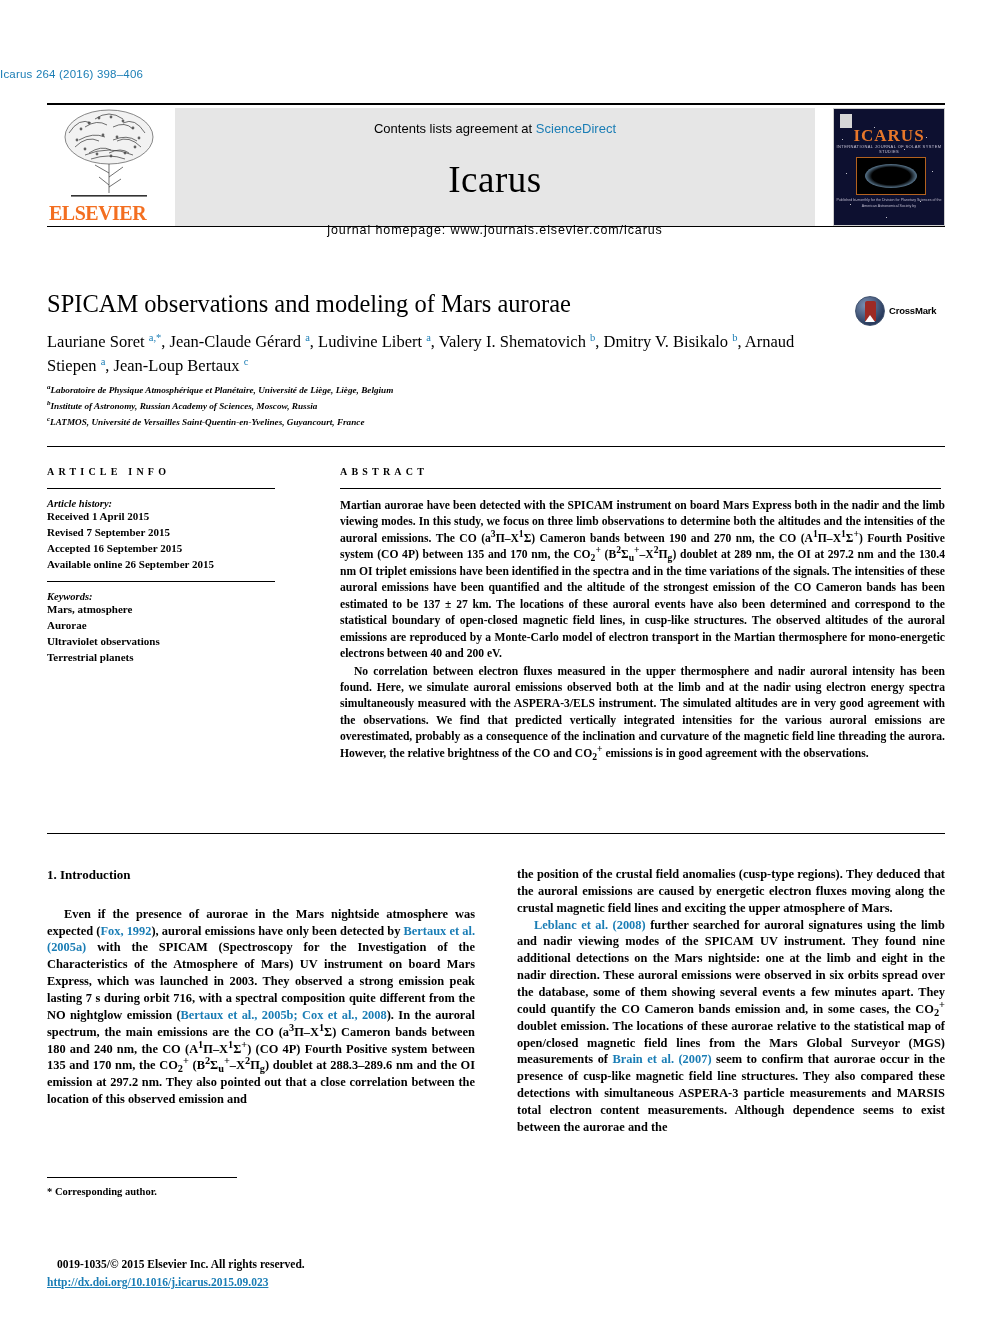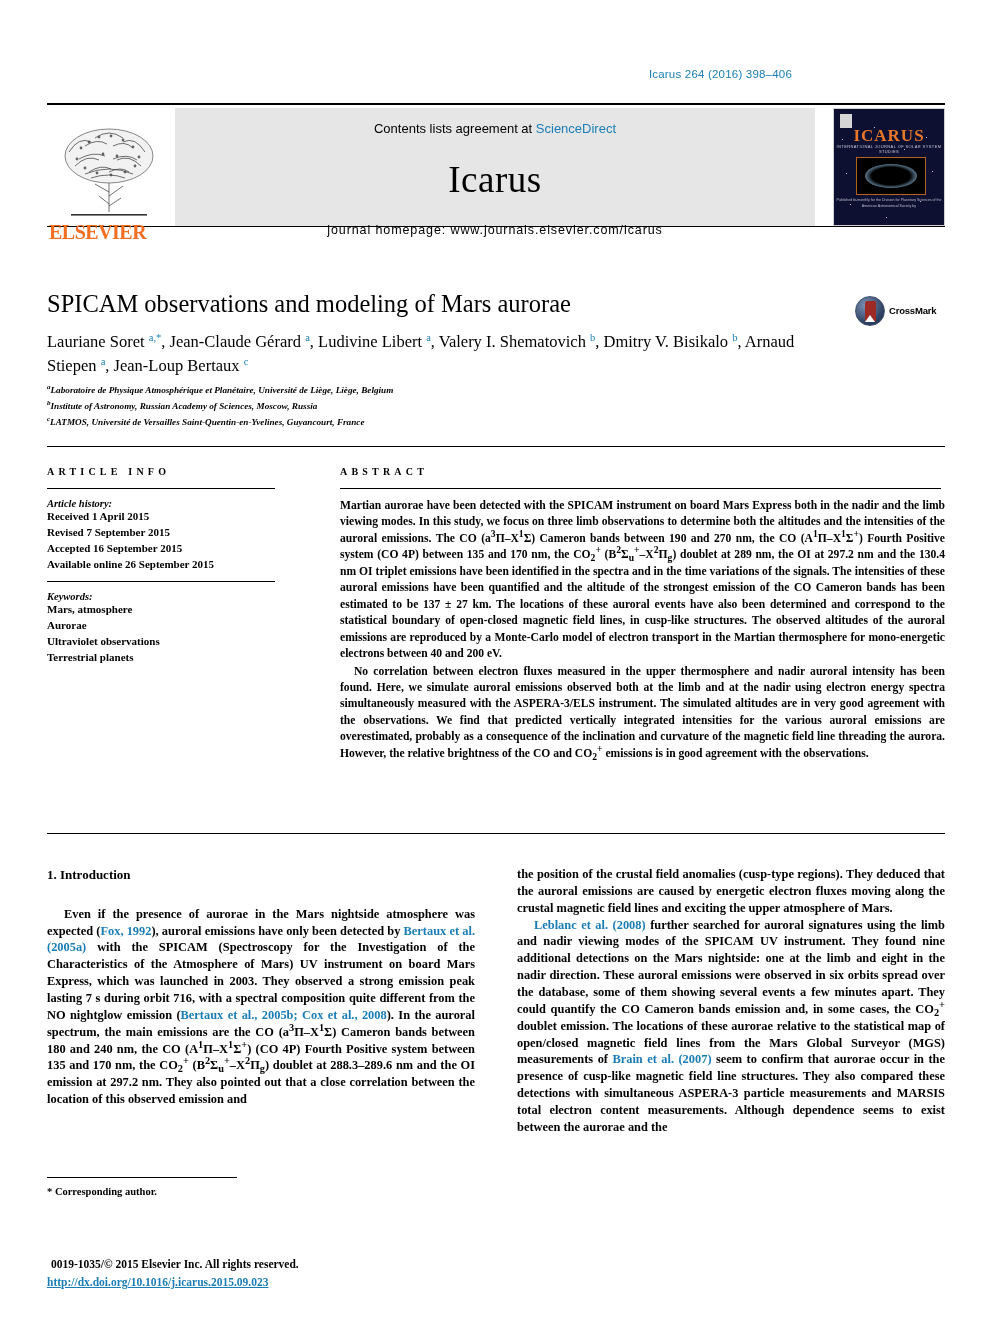--- a/index.html
+++ b/index.html
@@ -11,37 +11,37 @@
     font-family: "Liberation Serif", "DejaVu Serif", serif;
     color: #000;
     position: relative;
     overflow: hidden;
   }
   .page { width: 992px; height: 1323px; position: relative; }
 
   
   .runhead {
     position: absolute; top: 68px; left: 0; width: 792px;
-    text-align: right;
+    text-align: left;
     font-size: 11.5px;
     color: #1a7db5;
     font-family: "Liberation Sans", sans-serif;
     letter-spacing: .2px;
   }
 
   
   .masthead {
     position: absolute; left: 47px; top: 103px;
     width: 898px; height: 124px;
     border-top: 2.5px solid #000;
     border-bottom: 1.5px solid #000;
     box-sizing: border-box;
   }
   .elsevier-logo {
-    position: absolute; left: 0px; top: 21px;
+    position: absolute; left: 0px; top: 2px;
     width: 126px; height: 118px;
     overflow: hidden;
   }
   .elsevier-word {
     position: absolute; bottom: 0px; left: 2px;
     font-family: "Liberation Serif", serif;
     font-size: 20px; letter-spacing: -0.5px;
     color: #f36f21; font-weight: 700;
   }
   .tree-svg { position:absolute; top:0; left:8px; }
@@ -210,21 +210,21 @@
   .corr {
     position:absolute; left:47px; top:1186px; width:430px;
     font-size: 10.5px; font-weight:700;
   }
   .doi {
     position:absolute; left:47px; top:1276px;
     font-size: 11.5px; color:#1a7db5; font-weight:700;
     text-decoration: underline;
   }
   .issn {
-    position:absolute; left:51px; top:1258px;
+    position:absolute; left:57px; top:1258px;
     font-size: 11.5px; font-weight:700;
   }
   sub, sup { line-height: 0; }
 </style>
 </head>
 <body>
 
 <div class="page">
 
   <div class="runhead">Icarus 264 (2016) 398–406</div>

